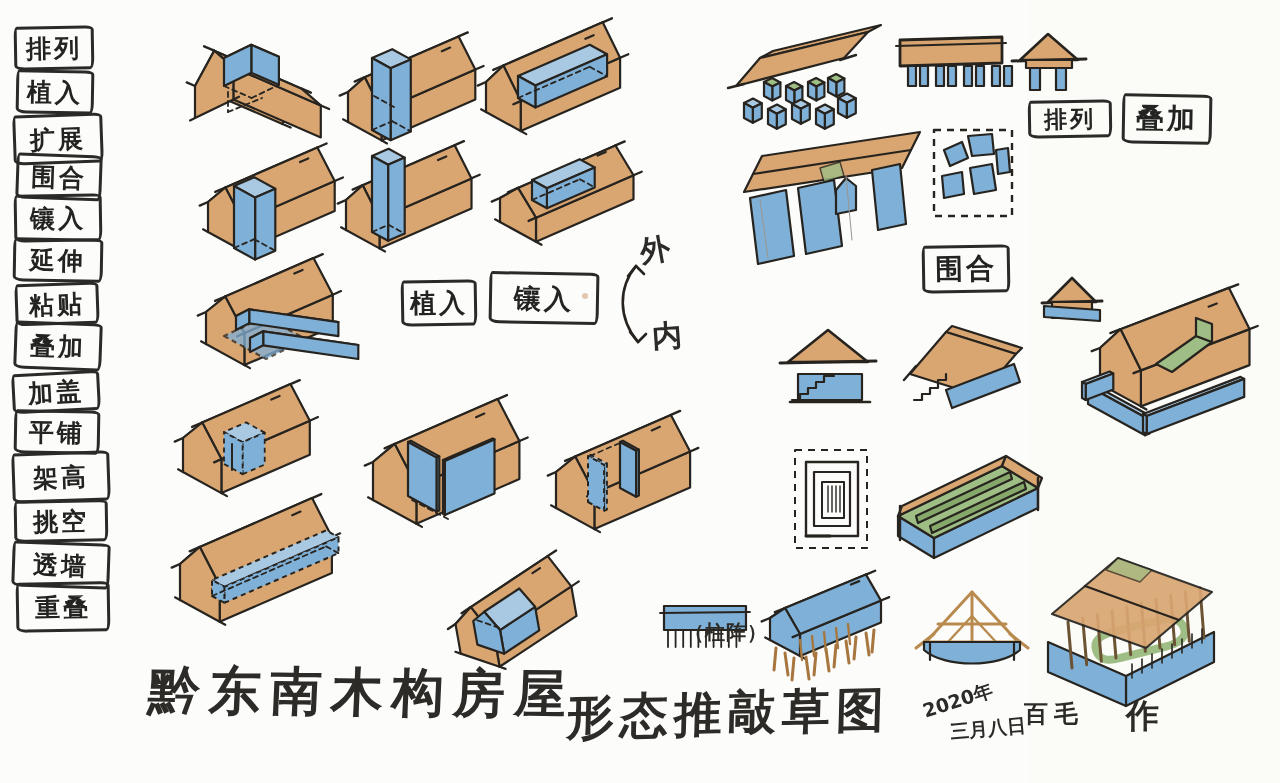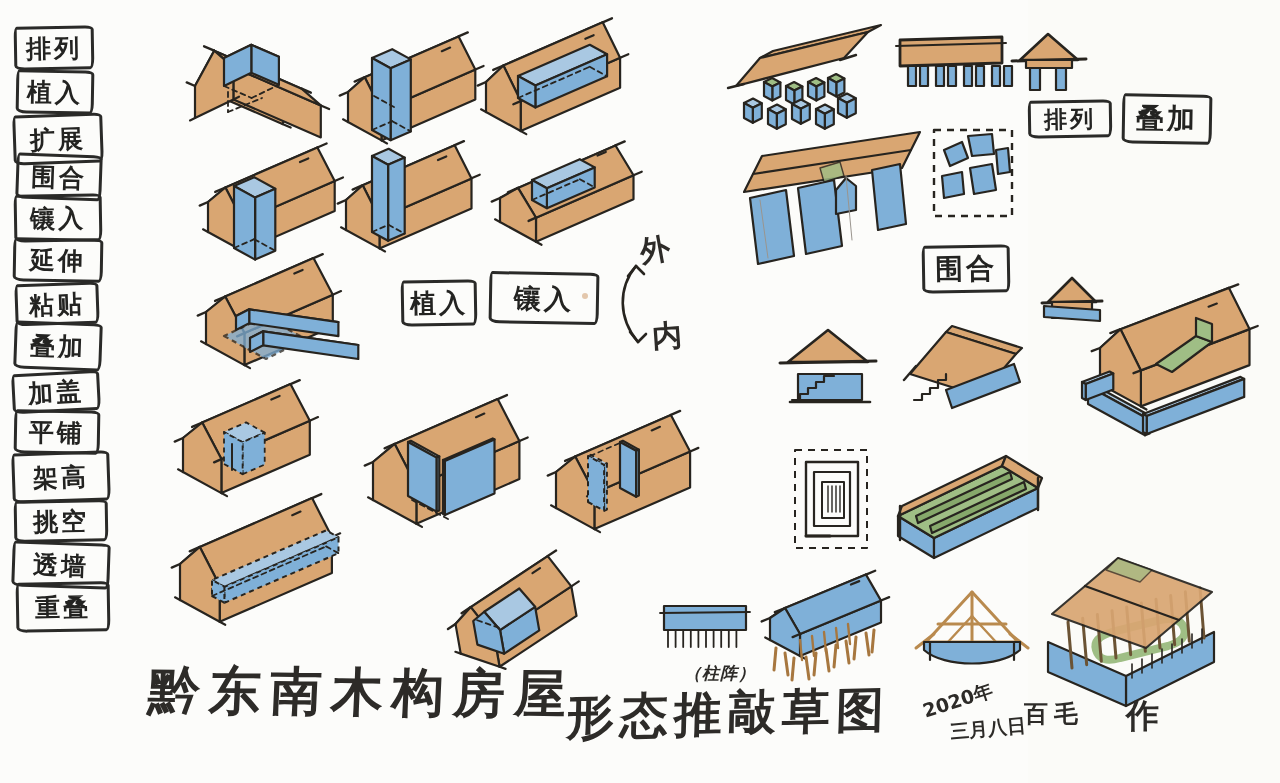--- a/index.html
+++ b/index.html
@@ -506,19 +506,19 @@
   <div class="boxlabel" style="left:489px;top:272px;width:104px;height:46px;font-size:27px;transform:rotate(1deg);">镶入</div>
 
   <div class="boxlabel" style="left:1028px;top:100px;width:78px;height:32px;font-size:23px;transform:rotate(-1deg);">排列</div>
   <div class="boxlabel" style="left:1122px;top:94px;width:84px;height:44px;font-size:28px;transform:rotate(1deg);">叠加</div>
   <div class="boxlabel" style="left:922px;top:245px;width:82px;height:42px;font-size:28px;transform:rotate(-1deg);">围合</div>
 
   <div class="cap" style="left:640px;top:230px;font-size:30px;transform:rotate(-10deg);">外</div>
   <div class="cap" style="left:652px;top:316px;font-size:30px;transform:rotate(-4deg);">内</div>
 
   <div class="cap" style="left:148px;top:658px;font-size:52px;letter-spacing:9px;transform:rotate(0.6deg) skewX(-2deg);">黔东南木构房屋</div>
-  <div class="cap" style="left:684px;top:662px;font-size:17px;letter-spacing:1px;font-style:italic;">（柱阵）</div>
+  <div class="cap" style="left:684px;top:619px;font-size:20px;letter-spacing:1px;">（柱阵）</div>
   <div class="cap" style="left:566px;top:682px;font-size:48px;letter-spacing:6px;transform:rotate(-1.5deg) skewX(-3deg);">形态推敲草图</div>
   <div class="cap" style="left:922px;top:688px;font-size:19px;transform:rotate(-18deg);">2020年</div>
   <div class="cap" style="left:950px;top:716px;font-size:19px;transform:rotate(-5deg);">三月八日</div>
   <div class="cap" style="left:1024px;top:698px;font-size:24px;letter-spacing:6px;">百毛</div>
   <div class="cap" style="left:1126px;top:694px;font-size:33px;">作</div>
 </div>
 
 </body></html>

